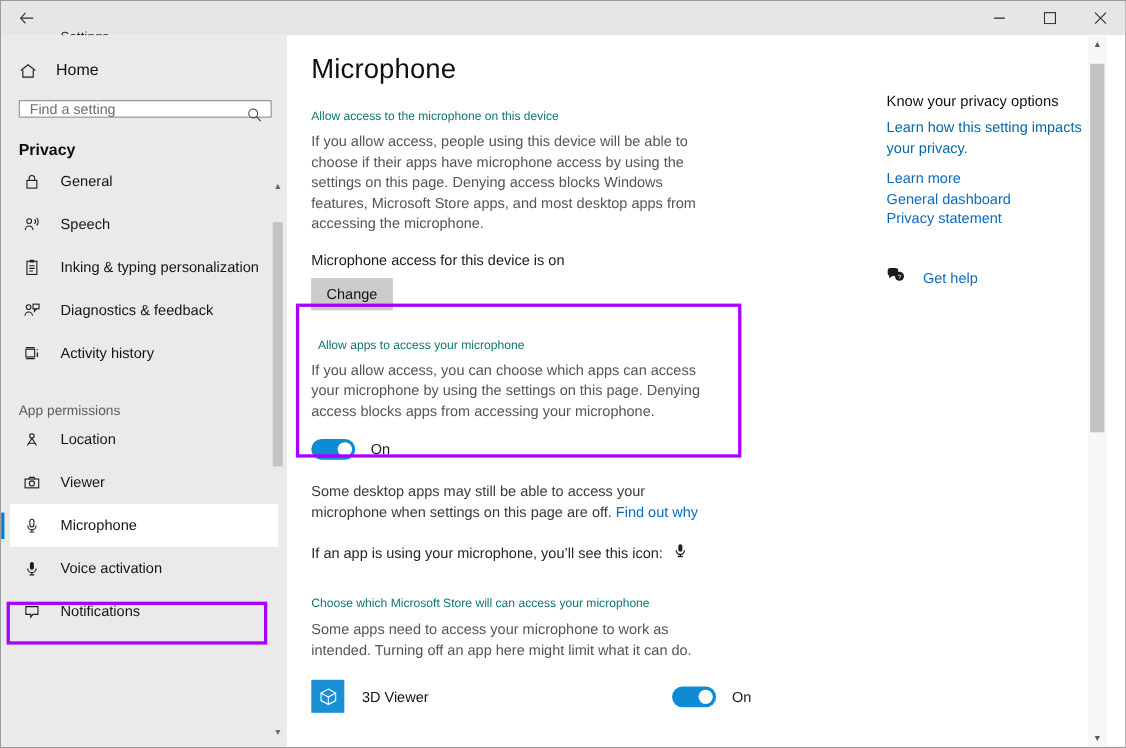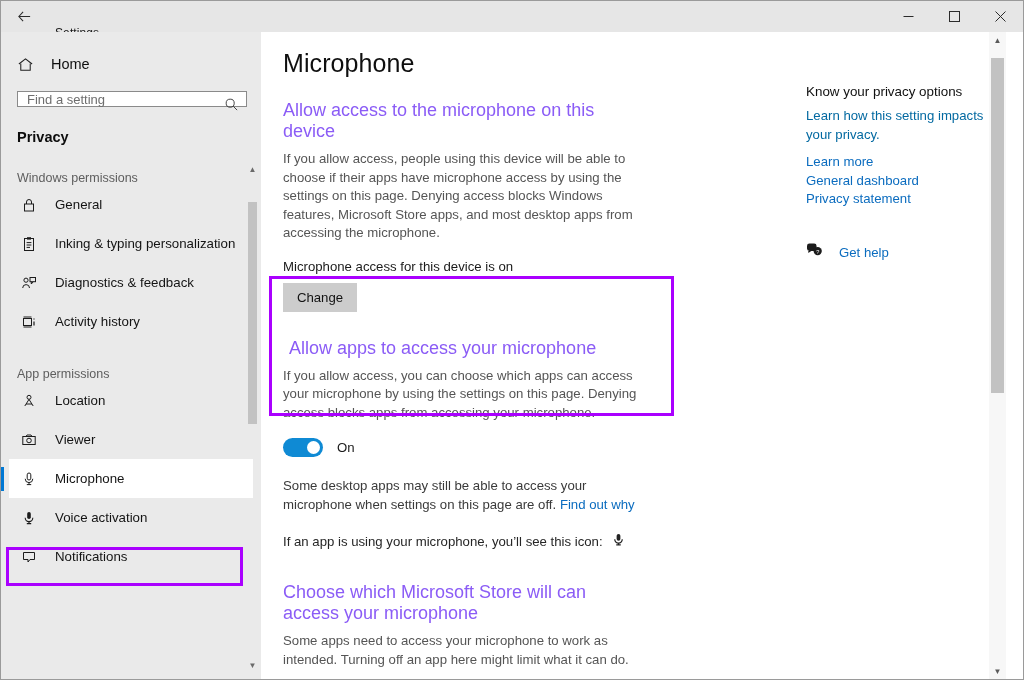--- a/index.html
+++ b/index.html
@@ -121,21 +121,21 @@
     position: absolute; top: 31px; left: 260px;
     width: 745px; height: 648px;
     background: #ffffff;
     overflow: hidden;
   }
   .page-title {
     font-size: 25px; color: #0f0f0f; font-weight: normal;
     margin: 17px 0 0 22px; letter-spacing: .1px;
   }
   .h2 {
-    font-size: 18px; color: #8b5cf6; font-weight: normal;
+    font-size: 11px; color: #0f766e; font-weight: normal;
     margin: 22px 0 0 22px;
   }
   .body-text {
     font-size: 13.2px; color: #555555; line-height: 18.5px;
     margin: 8px 0 0 22px; width: 360px;
   }
   .status-line { font-size: 13.2px; color: #1a1a1a; margin: 16px 0 0 22px; }
   .change-btn {
     margin: 9px 0 0 22px;
     width: 74px; height: 29px;
@@ -245,32 +245,42 @@
       <span class="search-icon">
         <svg width="15" height="15" viewBox="0 0 16 16">
           <circle cx="6.6" cy="6.6" r="4.3" fill="none" stroke="#3a3a3a" stroke-width="1"></circle>
           <path d="M9.8 9.8 L14 14" stroke="#3a3a3a" stroke-width="1"></path>
         </svg>
       </span>
     </div>
 
     <div class="section-title">Privacy</div>
 
-    <div class="group-label">Windows permissions</div>
 
     <div class="nav-item">
       <span class="nav-icon">
         <svg width="16" height="16" viewBox="0 0 16 16">
           <rect x="3.5" y="7" width="9" height="7" fill="none" stroke="#1c1c1c" stroke-width="1"></rect>
           <path d="M5.5 7 V5 a2.5 2.5 0 0 1 5 0 V7" fill="none" stroke="#1c1c1c" stroke-width="1"></path>
         </svg>
       </span>
       <span class="nav-label">General</span>
     </div>
 
+    <div class="nav-item">
+      <span class="nav-icon">
+        <svg width="16" height="16" viewBox="0 0 16 16">
+          <circle cx="5.5" cy="5" r="2.2" fill="none" stroke="#1c1c1c" stroke-width="1"></circle>
+          <path d="M2 13 a3.5 3.5 0 0 1 7 0" fill="none" stroke="#1c1c1c" stroke-width="1"></path>
+          <path d="M10.5 3.5 a3 3 0 0 1 0 4" fill="none" stroke="#1c1c1c" stroke-width="1"></path>
+          <path d="M12.3 2 a5 5 0 0 1 0 7" fill="none" stroke="#1c1c1c" stroke-width="1"></path>
+        </svg>
+      </span>
+      <span class="nav-label">Speech</span>
+    </div>
 
     <div class="nav-item">
       <span class="nav-icon">
         <svg width="16" height="16" viewBox="0 0 16 16">
           <rect x="3.5" y="2.5" width="9" height="12" fill="none" stroke="#1c1c1c" stroke-width="1"></rect>
           <rect x="6" y="1.2" width="4" height="2.4" fill="#1c1c1c"></rect>
           <path d="M5.6 6.6 H10.4 M5.6 9 H10.4 M5.6 11.4 H9" stroke="#1c1c1c" stroke-width="1"></path>
         </svg>
       </span>
       <span class="nav-label">Inking &amp; typing personalization</span>

